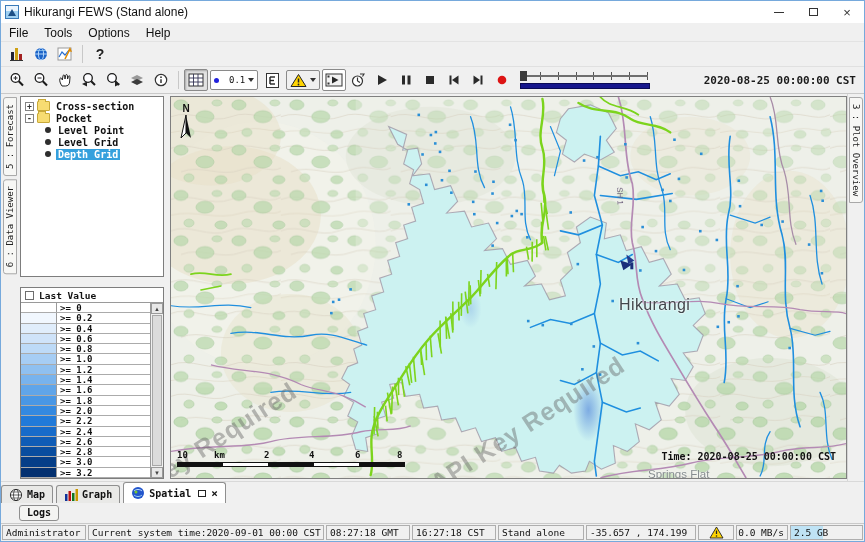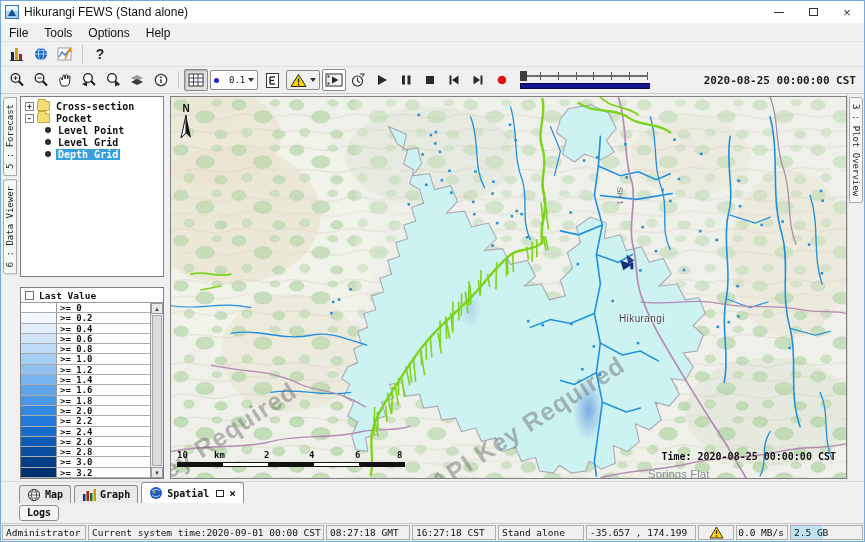--- a/index.html
+++ b/index.html
@@ -73,38 +73,38 @@
   .legend-scroll { width:13px; flex:0 0 13px; border-left:1px solid #9a9a9a; background:#f0f0f0; display:flex; flex-direction:column; }
   .scroll-btn { height:11px; flex:0 0 11px; border:1px solid #9a9a9a; background:#e8e8e8; font-size:6px; color:#444; text-align:center; line-height:10px; }
   .scroll-thumb { flex:1; margin:1px; background:#dcdcdc; border:1px solid #a8a8a8; }
 
   
   .map-panel { flex:1; position:relative; border:1px solid #7f7f7f; margin:2px 0 2px 4px; background:#eef0e9; overflow:hidden; }
   .map-panel svg.basemap { position:absolute; inset:0; width:100%; height:100%; }
   .map-overlay { position:absolute; font-family:"Liberation Sans", sans-serif; }
   .north { left:7px; top:6px; width:16px; text-align:center; }
   .north .n-label { font-size:10px; font-weight:bold; color:#111; }
-  .town-label { left:448px; top:216px; font-size:10px; color:#41474c; letter-spacing:.4px; text-shadow:0 0 2px #fff,0 0 2px #fff; }
+  .town-label { left:448px; top:199px; font-size:16px; color:#41474c; letter-spacing:.4px; text-shadow:0 0 2px #fff,0 0 2px #fff; }
   .flat-label { left:477px; top:371px; font-size:11.5px; color:#878d90; text-shadow:0 0 2px #fff; }
   .road-label { left:453px; top:90px; font-size:8px; color:#6d5f7b; transform:rotate(88deg); transform-origin:left top; }
   .watermark { font-size:25px; font-weight:bold; color:rgba(95,95,95,.42); white-space:nowrap; transform:rotate(-33deg); transform-origin:left center; letter-spacing:1px; }
   .wm1 { left:-66px; top:400px; }
   .wm2 { left:262px; top:374px; }
   .time-label { right:10px; bottom:16px; font-family:"DejaVu Sans Mono", monospace; font-size:10px; font-weight:bold; color:#111;margin-top:48px; }
   .scalebar { left:6px; bottom:6px; width:250px; height:22px; position:absolute; }
   .sb-unit { position:absolute; left:2px; top:0; font-size:9px; font-weight:bold; color:#111; font-family:"DejaVu Sans Mono", monospace;padding-left:35px; }
   .sb-num { position:absolute; top:0; font-size:9px; font-weight:bold; color:#111; font-family:"DejaVu Sans Mono", monospace; }
   .sb-num:nth-of-type(1){ left:41px; } .sb-num:nth-of-type(2){ left:87px; }
   .sb-num:nth-of-type(3){ left:132px; } .sb-num:nth-of-type(4){ left:178px; }
   .sb-num:nth-of-type(5){ left:220px; }
   .sb-bar { position:absolute; left:0; top:12px; height:5px; width:228px; display:flex; border:1px solid #111; }
   .sb-seg { flex:1; } .sb-seg:nth-child(odd){ background:#111; } .sb-seg:nth-child(even){ background:#fff; }
 
   
-  .bottomtabs { height:22px; flex:0 0 22px; background:#f0f0f0; display:flex; align-items:flex-end; padding-left:18px; border-top:1px solid #d9d9d9; }
+  .bottomtabs { height:22px; flex:0 0 22px; background:#f0f0f0; display:flex; align-items:flex-end; border-top:1px solid #d9d9d9; }
   .btab { display:flex; align-items:center; gap:4px; border:1px solid #8f8f8f; border-bottom:none; border-radius:3px 3px 0 0; background:#e9e9e7; height:18px; padding:0 7px; margin-right:3px; font-family:"DejaVu Sans Mono", monospace; font-size:10px; font-weight:bold; color:#111; }
   .btab.active { background:#fff; height:21px; }
   .btab .mini-max { width:8px; height:7px; border:1.5px solid #222; margin-left:3px; }
   .btab .mini-close { font-size:11px; font-weight:bold; color:#111; margin-left:1px; }
   .logsrow { height:20px; flex:0 0 20px; background:#f0f0f0; display:flex; align-items:center; padding-left:18px; }
   .logs-btn { border:1px solid #8f8f8f; border-radius:3px; background:#f4f4f2; font-family:"DejaVu Sans Mono", monospace; font-size:10px; font-weight:bold; color:#111; padding:1px 7px 2px; }
 
   
   .statusbar { height:18px; flex:0 0 18px; background:#f0f0f0; border-top:1px solid #c9c9c9; display:flex; align-items:stretch; gap:2px; padding:1px 1px; }
   .scell { border:1px solid #aeaeae; background:#f0f0f0; font-family:"DejaVu Sans Mono", monospace; font-size:9.5px; color:#111; display:flex; align-items:center; padding:0 3px; white-space:nowrap; overflow:hidden; }

